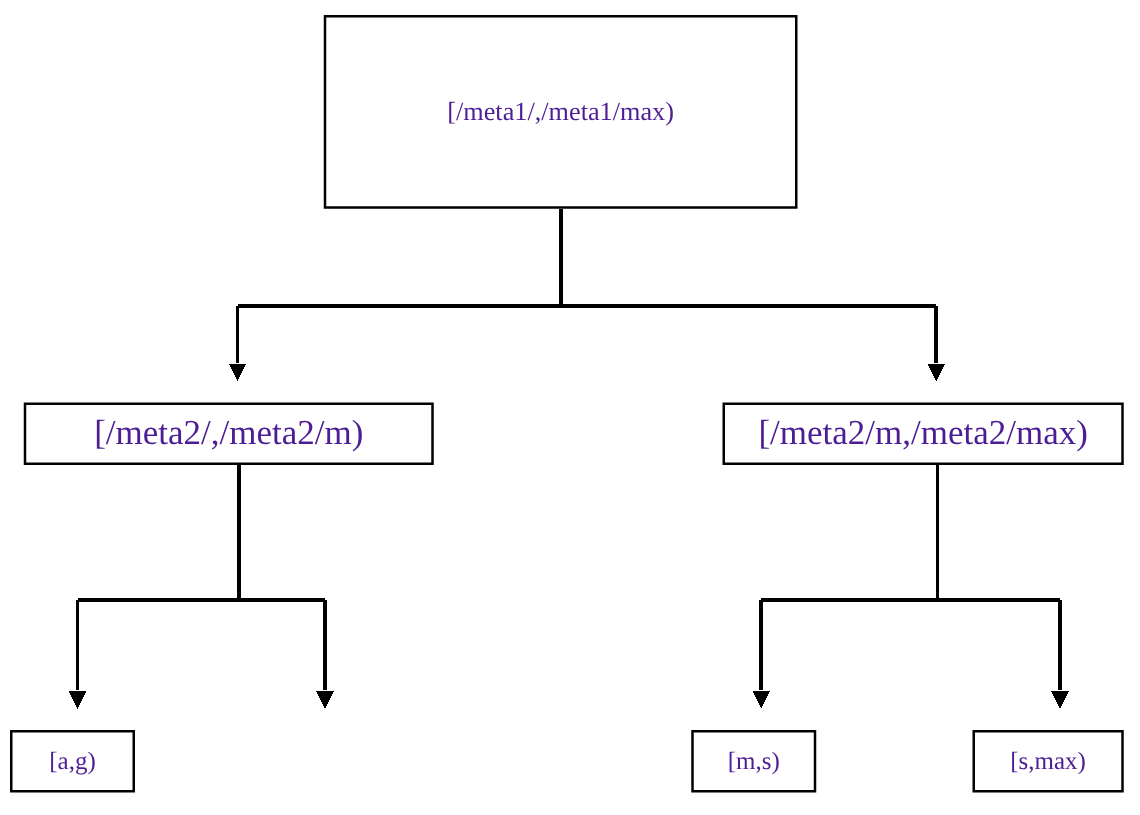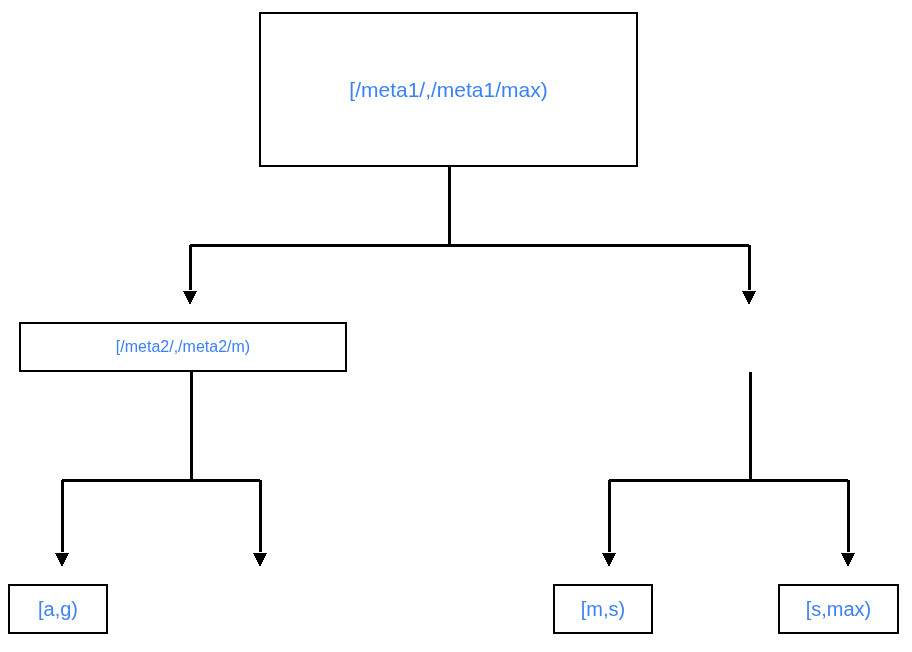--- a/index.html
+++ b/index.html
@@ -27,27 +27,27 @@
     box-sizing: border-box;
     border: 2px solid #000000;
     background: #ffffff;
     display: flex;
     align-items: center;
     justify-content: center;
     color: #000000;
     white-space: pre;
   }
   .node-label {
-    font-family: Liberation Sans, sans-serif;
+    font-family: Liberation Serif, serif;
     letter-spacing: 0px;
     white-space: pre;
-    color: #3b82f6;
+    color: #4c1d95;
   }
   .node-root .node-label { font-size: 21px; }
-  .node-mid  .node-label { font-size: 16px; }
+  .node-mid  .node-label { font-size: 28px; }
   .node-leaf .node-label { font-size: 20px; text-align: right; }
 </style>
 </head>
 <body>
 
 <div id="diagram-root">
 
   <svg id="tree-svg" viewBox="0 0 912 652" xmlns="http://www.w3.org/2000/svg">
     <g stroke="#000000" stroke-width="3" fill="none" shape-rendering="crispEdges">
 
@@ -77,20 +77,23 @@
   </svg>
 
   <div class="node-box node-root" style="left:259px; top:12px; width:379px; height:155px;">
     <span class="node-label">[/meta1/,/meta1/max)</span>
   </div>
 
   <div class="node-box node-mid" style="left:19px; top:322px; width:328px; height:50px;">
     <span class="node-label">[/meta2/,/meta2/m)</span>
   </div>
 
+  <div class="node-box node-mid" style="left:578px; top:322px; width:321px; height:50px;">
+    <span class="node-label">[/meta2/m,/meta2/max)</span>
+  </div>
 
   <div class="node-box node-leaf" style="left:8px; top:584px; width:100px; height:50px;">
     <span class="node-label">[a,g)</span>
   </div>
 
 
   <div class="node-box node-leaf" style="left:553px; top:584px; width:100px; height:50px;">
     <span class="node-label">[m,s)</span>
   </div>
 

